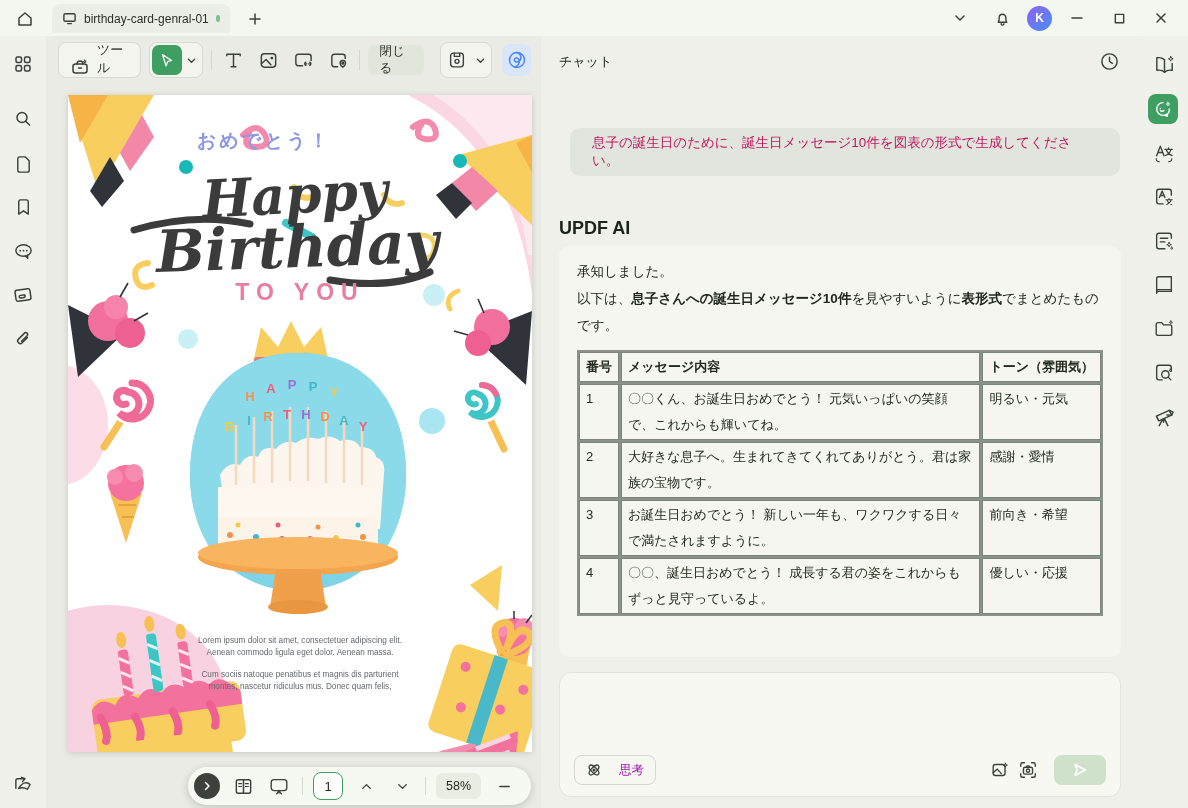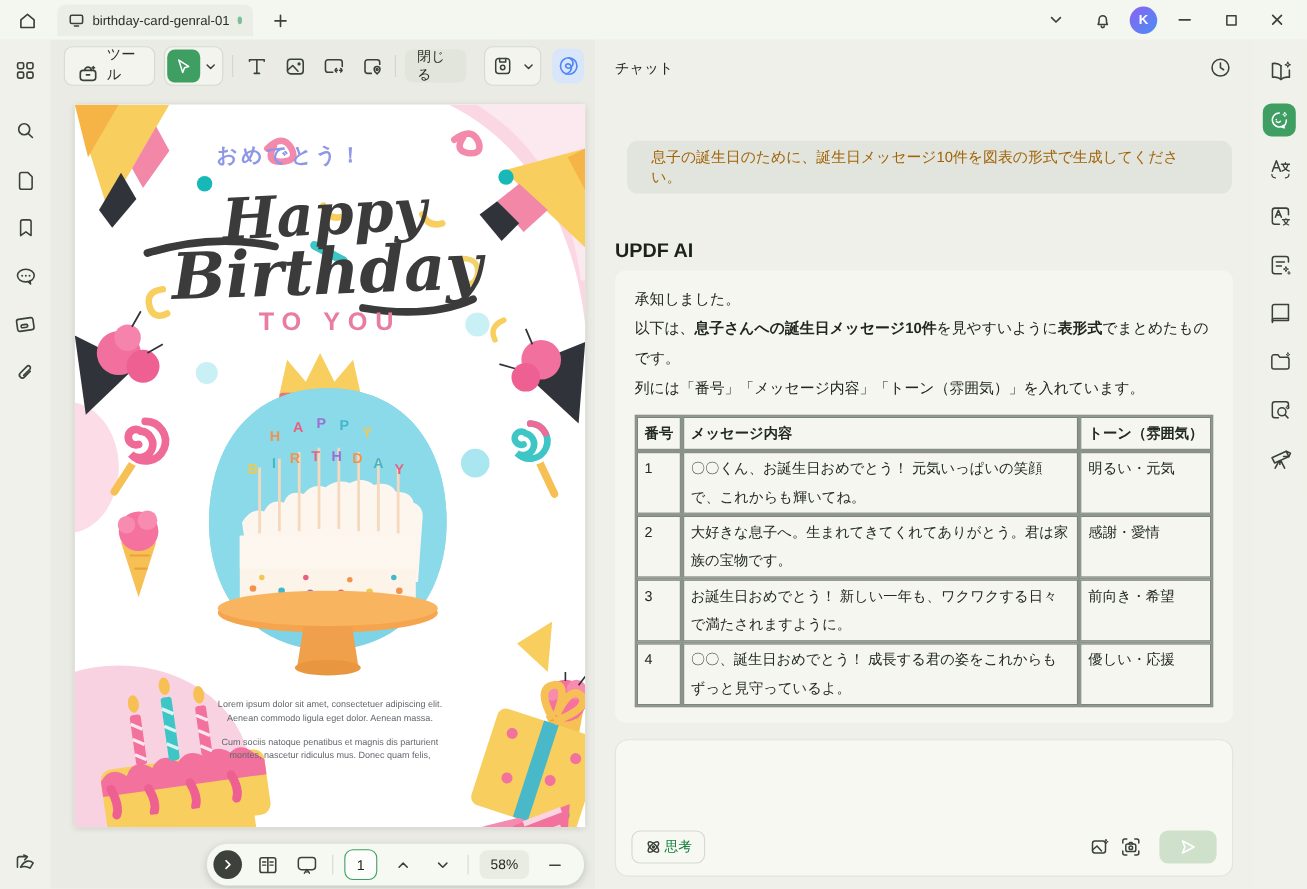--- a/index.html
+++ b/index.html
@@ -48,34 +48,34 @@
   .sp-expand { width:26px; height:26px; border-radius:50%; background:#3c423b; color:#fff; display:flex; align-items:center; justify-content:center; }
   .sp-ic { width:26px; height:26px; display:flex; align-items:center; justify-content:center; color:#343a33; }
   .sp-div { width:1px; height:18px; background:#d6d9cf; }
   .page-box { width:30px; height:28px; border:1.5px solid #3f9f63; border-radius:8px; background:#fdfefc; display:flex; align-items:center; justify-content:center; font-size:13px; }
   .zoom-box { height:26px; background:#e9ece3; border-radius:7px; display:flex; align-items:center; padding:0 10px; font-size:12.5px; }
 
   
   #chat-panel { position:absolute; left:541px; top:36px; width:599px; height:772px; background:#eef0e9; }
   .chat-header { position:absolute; left:18px; top:17px; font-size:13px; color:#22281f; }
   .history-btn { position:absolute; right:18px; top:12px; width:26px; height:26px; display:flex; align-items:center; justify-content:center; color:#3a403a; }
-  .user-bubble { position:absolute; left:29px; top:92px; width:550px; height:48px; background:#e2e5dd; border-radius:10px; display:flex; align-items:center; padding:0 22px; font-size:13.5px; color:#a16207; }
+  .user-bubble { position:absolute; left:29px; top:92px; width:550px; height:48px; background:#e2e5dd; border-radius:10px; display:flex; align-items:center; padding:0 22px; font-size:13.5px; color:#be185d; }
   .ai-name { position:absolute; left:18px; top:182px; font-size:18px; font-weight:bold; color:#1c221a; }
   .ai-card { position:absolute; left:18px; top:210px; width:562px; height:411px; background:#f4f6ef; border-radius:10px; padding:12px 18px; overflow:hidden; }
   .ai-card p { font-size:13.5px; line-height:27px; color:#21271e; }
   .ai-card b { font-weight:bold; }
   .msg-table { border-collapse:separate; border-spacing:2px; margin-top:11px; background:#8a928a; border:0; }
   .msg-table th, .msg-table td { background:#f4f6ef; outline:1px solid #7c857c; outline-offset:-1px; font-size:13px; color:#232a20; padding:2px 7px; vertical-align:top; text-align:left; line-height:26px; }
   .msg-table th { font-weight:bold; white-space:nowrap; }
   .col-no { width:34px; } .col-msg { width:369px; } .col-tone { width:118px; white-space:nowrap; }
 
   .input-card { position:absolute; left:18px; top:636px; width:562px; height:125px; background:#f6f8f1; border:1px solid #e2e5dc; border-radius:12px; padding:14px 16px; }
   .input-ph { font-size:13px; color:#8d948b; }
   .input-bottom { position:absolute; left:14px; right:14px; bottom:11px; display:flex; align-items:center; }
-  .think-btn { height:30px; border:1px solid #d5d9cf; border-radius:8px; background:#f6f8f1; display:flex; align-items:center; gap:2px; padding:0 11px; font-size:12.5px; color:#15803d; }
+  .think-btn { height:30px; border:1px solid #d5d9cf; border-radius:8px; background:#f6f8f1; display:flex; align-items:center; gap:17px; padding:0 11px; font-size:12.5px; color:#a21caf; }
   .in-ic { width:28px; height:28px; display:flex; align-items:center; justify-content:center; color:#3a403a; }
   .send-btn { width:52px; height:30px; background:#cfe1ca; border:0; border-radius:8px; display:flex; align-items:center; justify-content:center; margin-left:12px; }
 
   
   #right-sidebar { position:absolute; left:1140px; top:36px; width:48px; height:772px; background:#eff1ea; }
   .rs-icon { position:absolute; left:11px; width:26px; height:26px; display:flex; align-items:center; justify-content:center; color:#2f352e; }
   .rs-active { left:8px; width:30px; height:30px; background:#3f9f63; border-radius:8px; color:#fff; }
 
   
   .card-congrats { font-size:19px; font-weight:bold; letter-spacing:3px; fill:#8c97e6; }
@@ -586,21 +586,20 @@
 
   <div class="user-bubble">
     <span>息子の誕生日のために、誕生日メッセージ10件を図表の形式で生成してください。</span>
   </div>
 
   <div class="ai-name">UPDF AI</div>
 
   <div class="ai-card">
     <p>承知しました。</p>
     <p><span>以下は、</span><b>息子さんへの誕生日メッセージ10件</b><span>を見やすいように</span><b>表形式</b><span>でまとめたものです。</span></p>
-    <p>列には「番号」「メッセージ内容」「トーン（雰囲気）」を入れています。</p>
 
     <table class="msg-table">
       <thead>
         <tr>
           <th class="col-no">番号</th>
           <th class="col-msg">メッセージ内容</th>
           <th class="col-tone">トーン（雰囲気）</th>
         </tr>
       </thead>
       <tbody>

